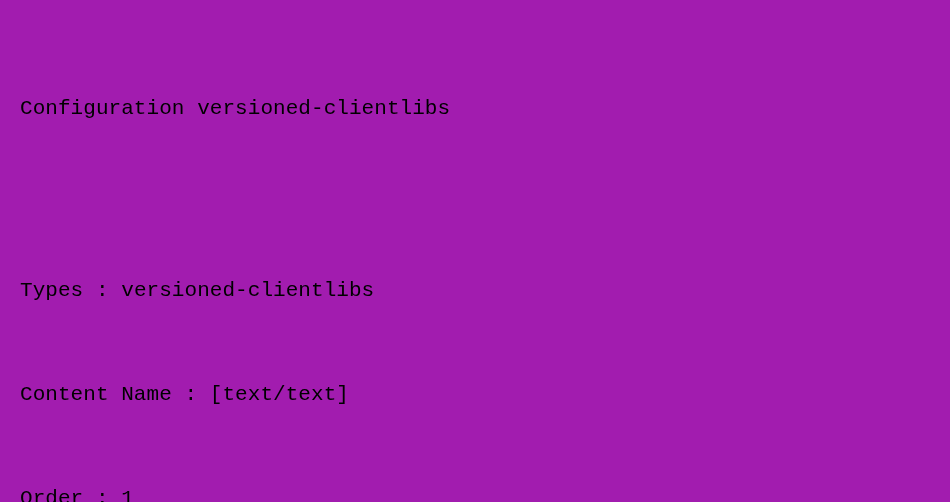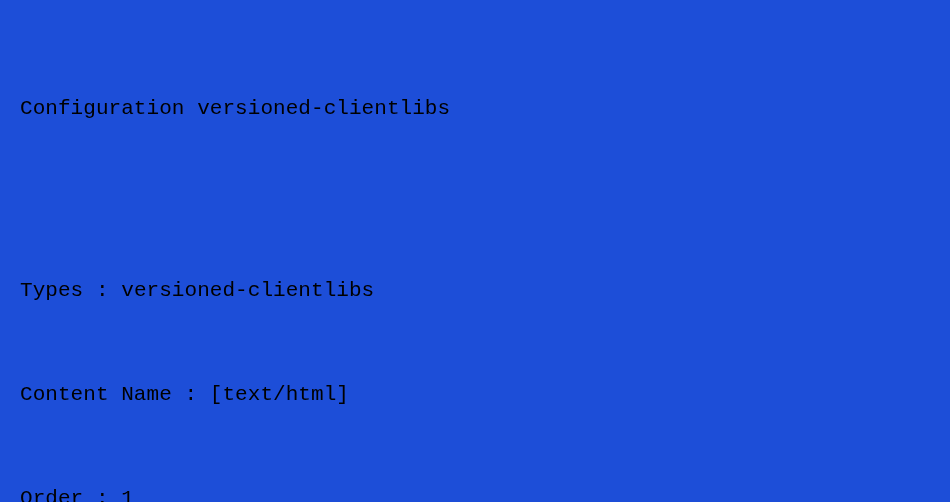--- a/index.html
+++ b/index.html
@@ -5,21 +5,21 @@
 <style>
   html, body {
     margin: 0;
     padding: 0;
     background: #ffffff;
   }
   #screen {
     position: relative;
     width: 950px;
     height: 502px;
-    background: #1d4ed8;
+    background: #a21caf;
     overflow: hidden;
     font-family: "Liberation Mono", "DejaVu Sans Mono", monospace;
   }
   .console {
     position: absolute;
     left: 20px;
     top: 18px;
     font-family: "Liberation Mono", "DejaVu Sans Mono", monospace;
     font-size: 21px;
     line-height: 26px;
@@ -43,21 +43,21 @@
 <body>
 
 <div id="screen">
   <div class="console">
 
     <div class="line">Configuration versioned-clientlibs</div>
     <div class="line blank"> </div>
 
     <div class="line"><span class="seg">Types</span><span class="seg"> : </span><span class="seg">versioned-clientlibs</span></div>
 
-    <div class="line"><span class="seg">Content Name</span><span class="seg"> : </span><span class="seg">[text/html]</span></div>
+    <div class="line"><span class="seg">Content Name</span><span class="seg"> : </span><span class="seg">[text/text]</span></div>
 
     <div class="line"><span class="seg">Order</span><span class="seg"> : </span><span class="seg">1</span></div>
 
     
 
     
 
     
 
     

